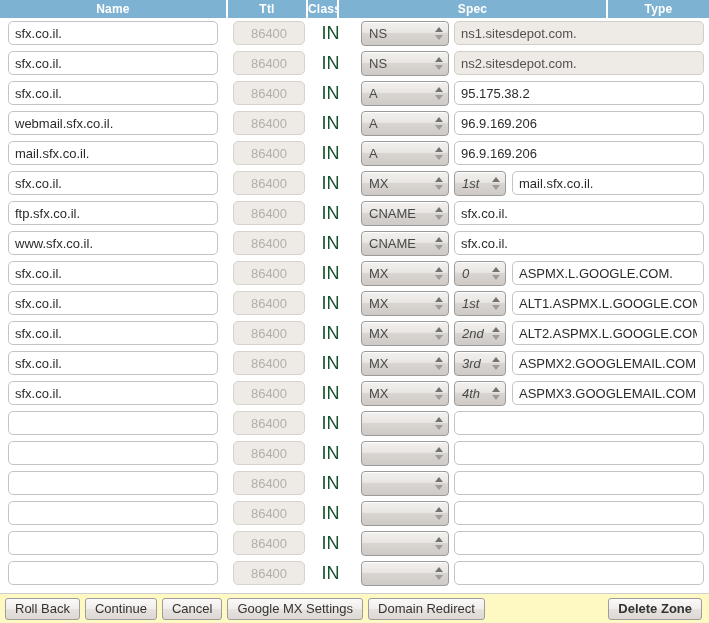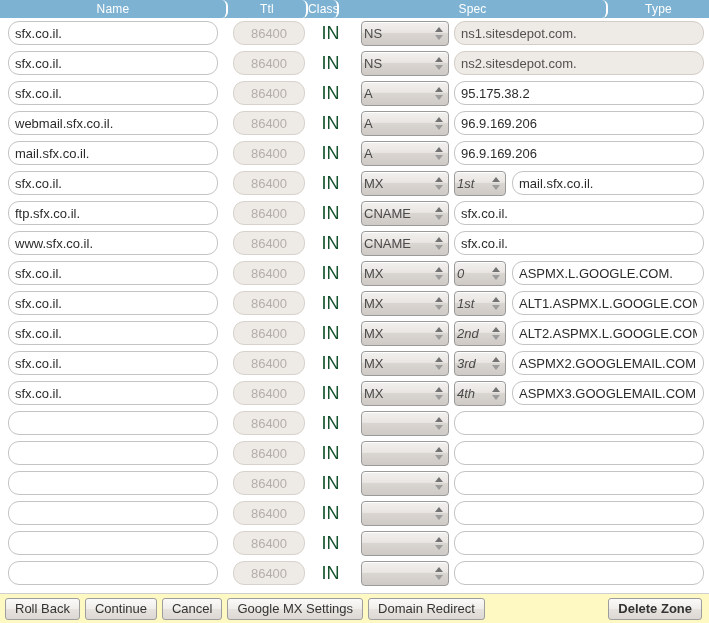--- a/index.html
+++ b/index.html
@@ -19,28 +19,27 @@
   
   .zone-header {
     display: flex;
     height: 18px;
     background: #7db2d2;
     width: 709px;
   }
   .zone-header .hcell {
     color: #ffffff;
     font-size: 12px;
-    font-weight: normal;
+    font-weight: bold;
     text-align: center;
     line-height: 18px;
     letter-spacing: .2px;
     border-right: 2px solid #ffffff;
     overflow: hidden;
     white-space: nowrap;
-    border-radius: 6px;
   }
   .zone-header .hcell:last-child { border-right: none; }
   .h-name  { width: 228px; }
   .h-ttl   { width: 80px; }
   .h-class { width: 31px; }
   .h-type  { width: 101px; }
   .h-spec  { width: 255px; flex: 1 1 auto; }
 
   
   .rows { width: 709px; }
@@ -55,21 +54,21 @@
   .c-ttl   { width: 80px;  padding-left: 5px; padding-right: 3px; }
   .c-class { width: 45px;  text-align: center; }
   .c-type  { width: 101px; padding-left: 8px; }
   .c-spec  { flex: 1 1 auto; display: flex; align-items: center; padding-right: 5px; }
 
   
   .tinput {
     width: 100%;
     height: 24px;
     border: 1px solid #c4c4c4;
-    border-radius: 11px;
+    border-radius: 5px;
     background: #ffffff;
     color: #2b2b2b;
     font-family: "Liberation Sans", sans-serif;
     font-size: 13px;
     padding: 0 6px;
     outline: none;
     line-height: 22px;
   }
   
   .tinput.disabled {
@@ -101,21 +100,21 @@
     background: linear-gradient(to bottom, #f3f1ef 0%, #e9e6e3 45%, #d9d5d1 50%, #cfcac5 100%);
     display: inline-flex;
     align-items: center;
     box-shadow: inset 0 1px 0 #ffffff;
     user-select: none;
     cursor: default;
   }
   .sel .sel-label {
     font-size: 13px;
     color: #4a4a4a;
-    padding-left: 2px;
+    padding-left: 7px;
     white-space: nowrap;
     overflow: hidden;
     flex: 1 1 auto;
   }
   .sel .spin {
     width: 17px;
     height: 100%;
     position: relative;
     flex: 0 0 17px;
   }

